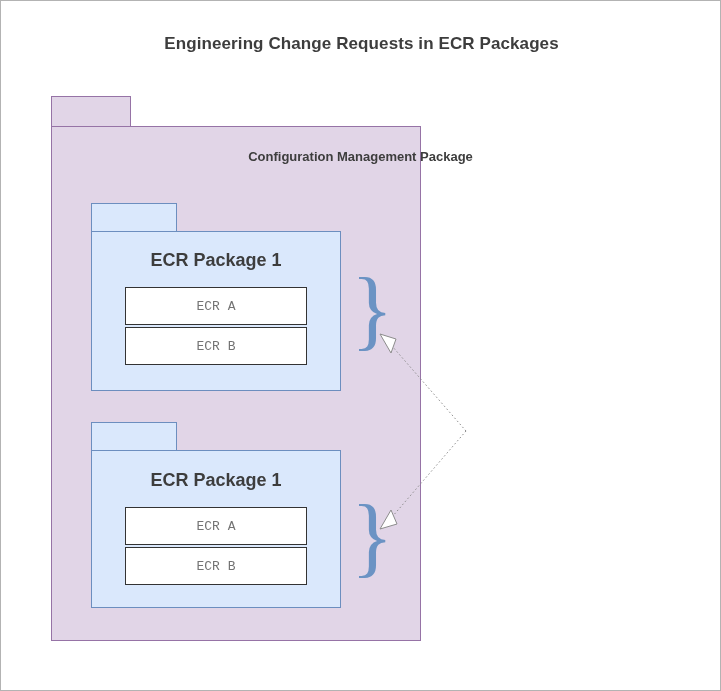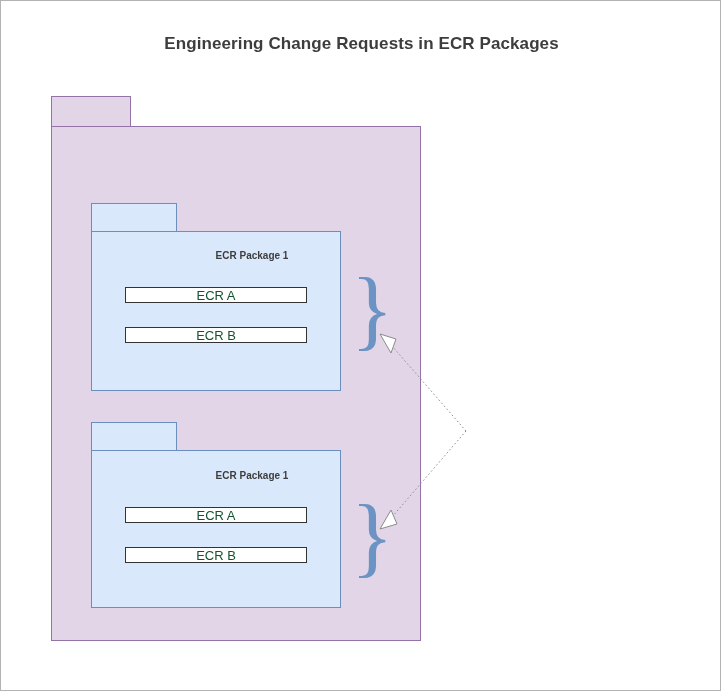--- a/index.html
+++ b/index.html
@@ -80,45 +80,45 @@
     height: 29px;
     background: #dae8fc;
     border-color: #6c8ebf;
   }
   .ecr-pkg-body {
     width: 250px;
     background: #dae8fc;
     border-color: #6c8ebf;
   }
   .ecr-pkg-label {
-    font-size: 10px;
-    padding-left: 36px;
+    font-size: 18px;
   }
   #ecr-package-1-tab { left: 90px; top: 202px; }
   #ecr-package-1-body { left: 90px; top: 230px; height: 160px; }
   #ecr-package-1-label { left: 90px; top: 249px; width: 250px; }
 
   #ecr-package-2-tab { left: 90px; top: 421px; }
   #ecr-package-2-body { left: 90px; top: 449px; height: 158px; }
   #ecr-package-2-label { left: 90px; top: 469px; width: 250px; }
 
   
   .ecr-item {
     position: absolute;
     left: 124px;
     width: 182px;
-    height: 16px;
+    height: 38px;
     box-sizing: border-box;
     background: #ffffff;
     border: 1px solid #333333;
     display: flex;
     align-items: center;
     justify-content: center;
     font-size: 13px;
-    color: #14532d;
+    color: #737373;
+    font-family: Liberation Mono, monospace;
   }
   #ecr-1-a { top: 286px; }
   #ecr-1-b { top: 326px; }
   #ecr-2-a { top: 506px; }
   #ecr-2-b { top: 546px; }
 
   
   .brace {
     position: absolute;
     color: #6b93c4;
@@ -153,20 +153,21 @@
 </style>
 </head>
 <body>
 
 <div id="canvas">
 
   <div id="diagram-title">Engineering Change Requests in ECR Packages</div>
 
   <div id="outer-package-tab" class="pkg-tab"></div>
   <div id="outer-package-body" class="pkg-body"></div>
+  <div id="outer-package-label" class="pkg-label">Configuration Management Package</div>
 
   <div id="ecr-package-1-tab" class="pkg-tab ecr-pkg-tab"></div>
   <div id="ecr-package-1-body" class="pkg-body ecr-pkg-body"></div>
   <div id="ecr-package-1-label" class="pkg-label ecr-pkg-label">ECR Package 1</div>
   <div id="ecr-1-a" class="ecr-item">ECR A</div>
   <div id="ecr-1-b" class="ecr-item">ECR B</div>
 
   <div id="ecr-package-2-tab" class="pkg-tab ecr-pkg-tab"></div>
   <div id="ecr-package-2-body" class="pkg-body ecr-pkg-body"></div>
   <div id="ecr-package-2-label" class="pkg-label ecr-pkg-label">ECR Package 1</div>

